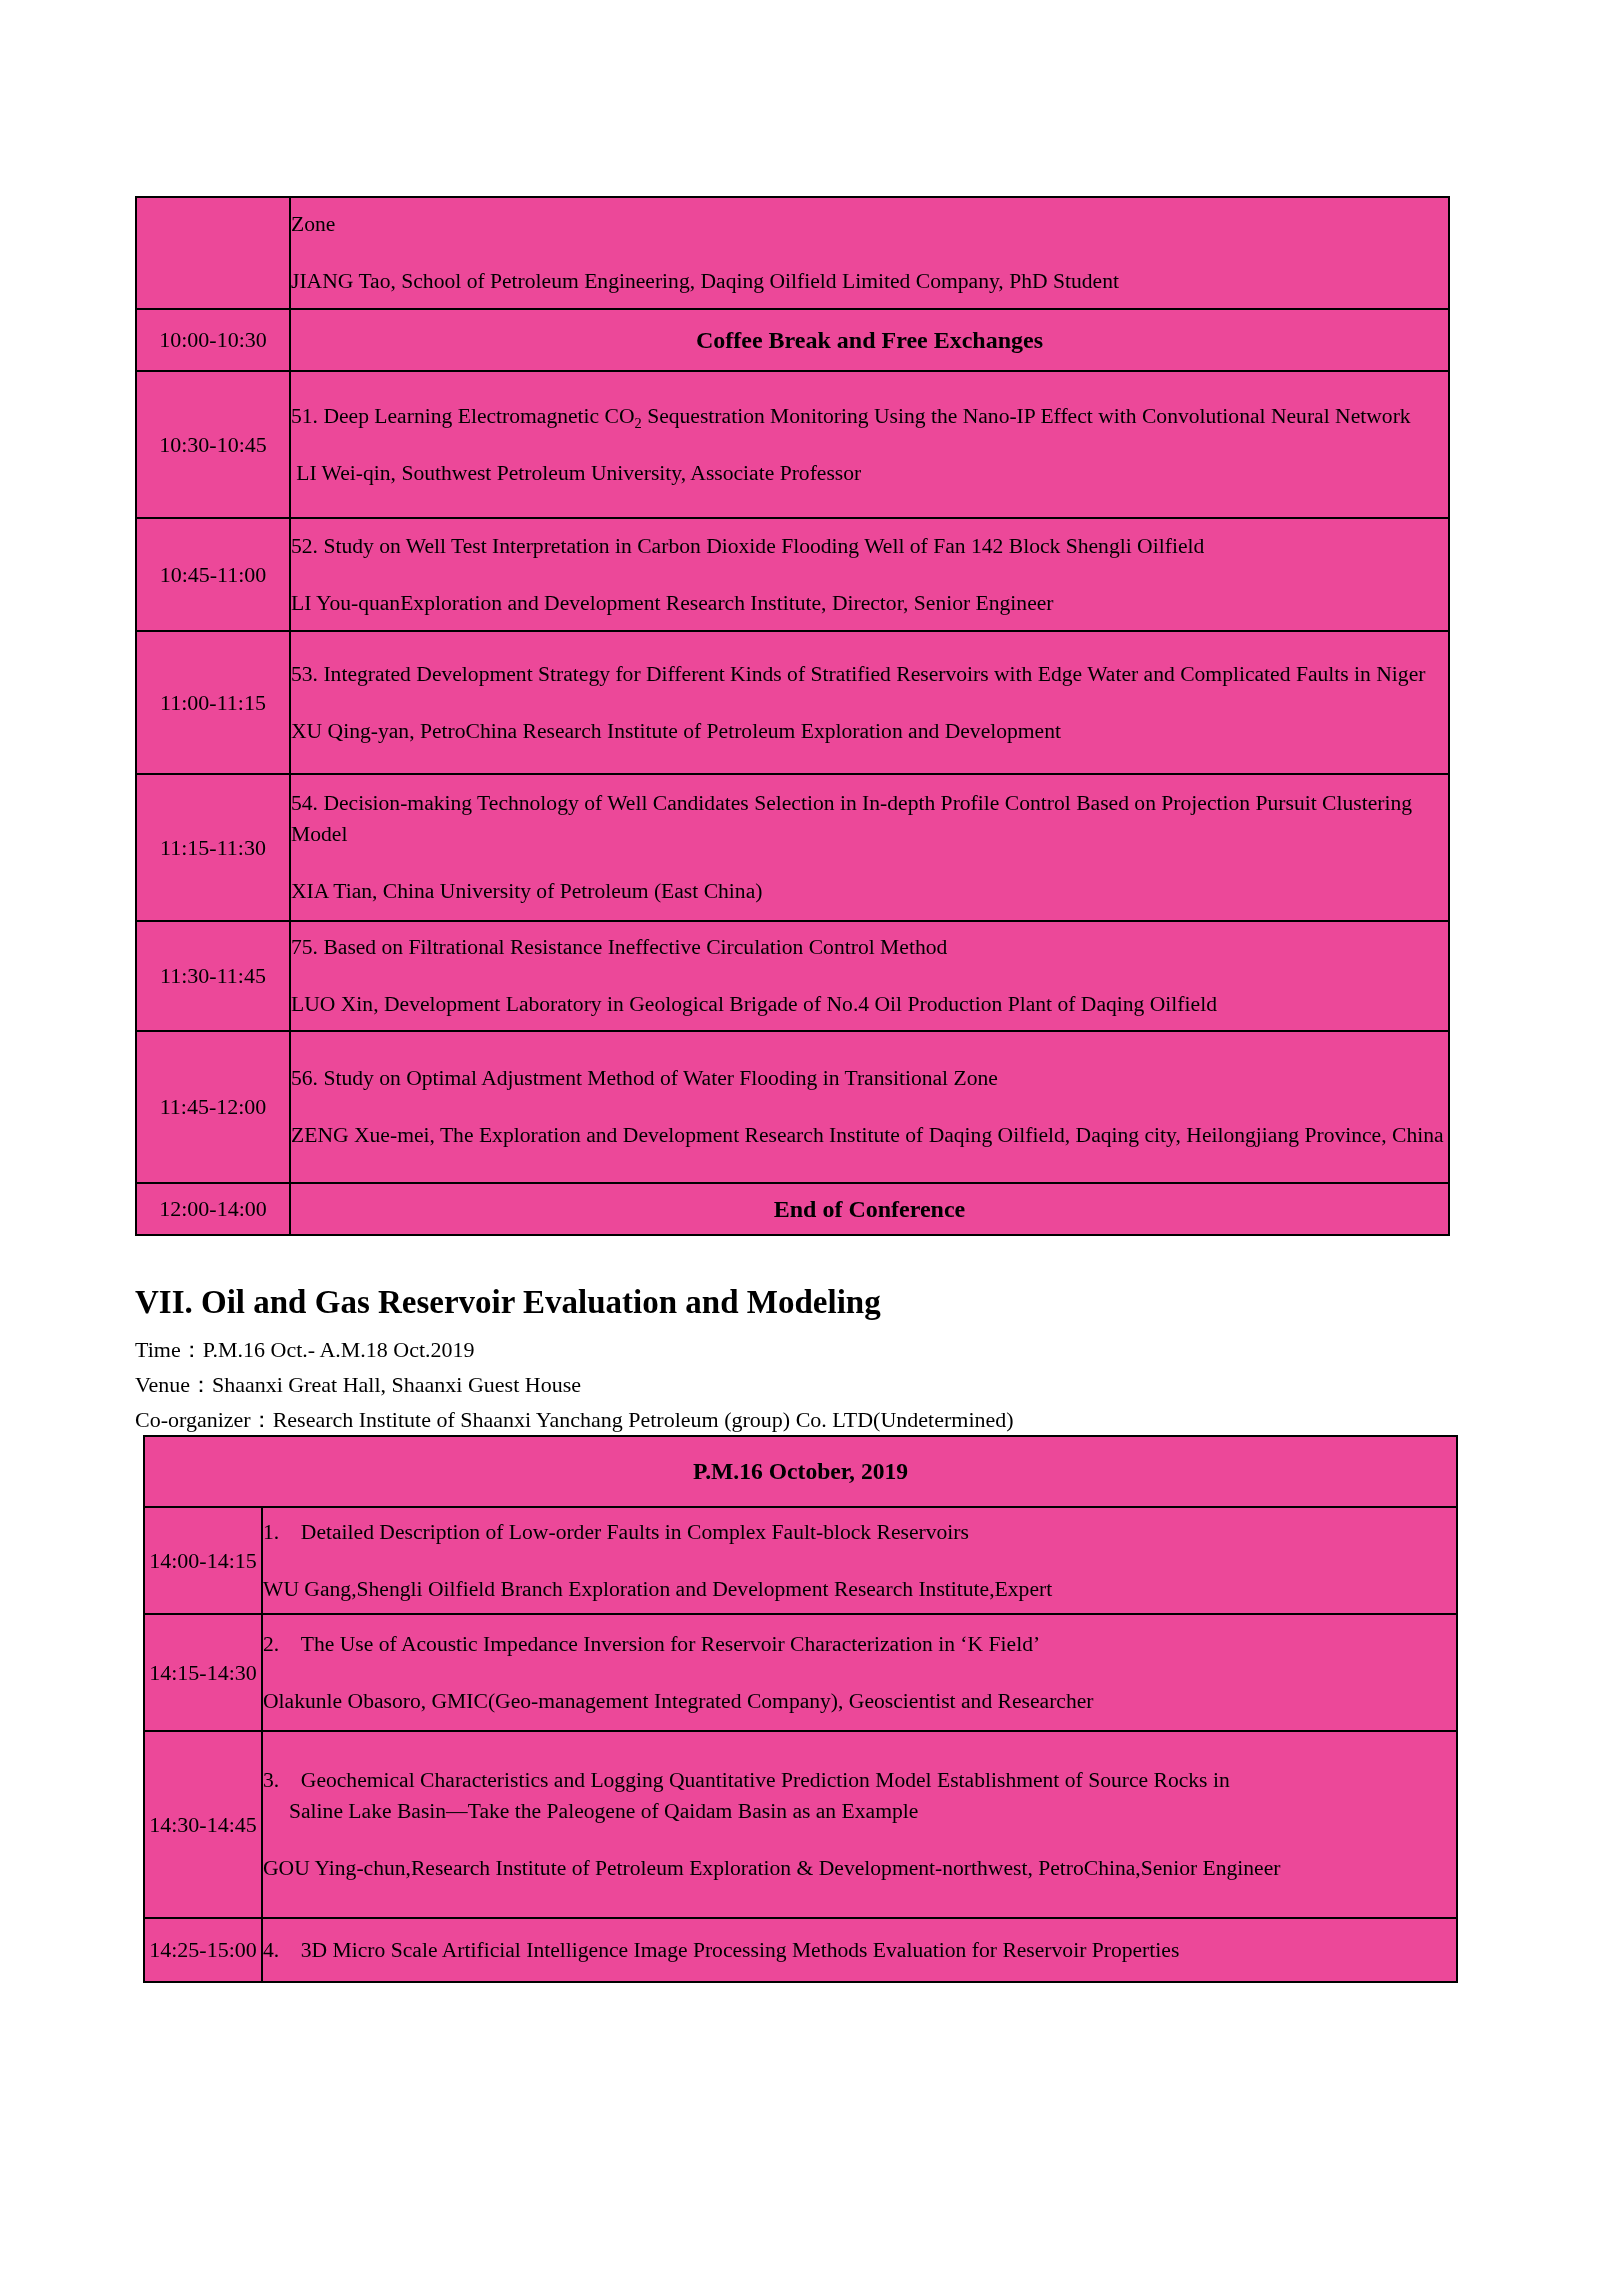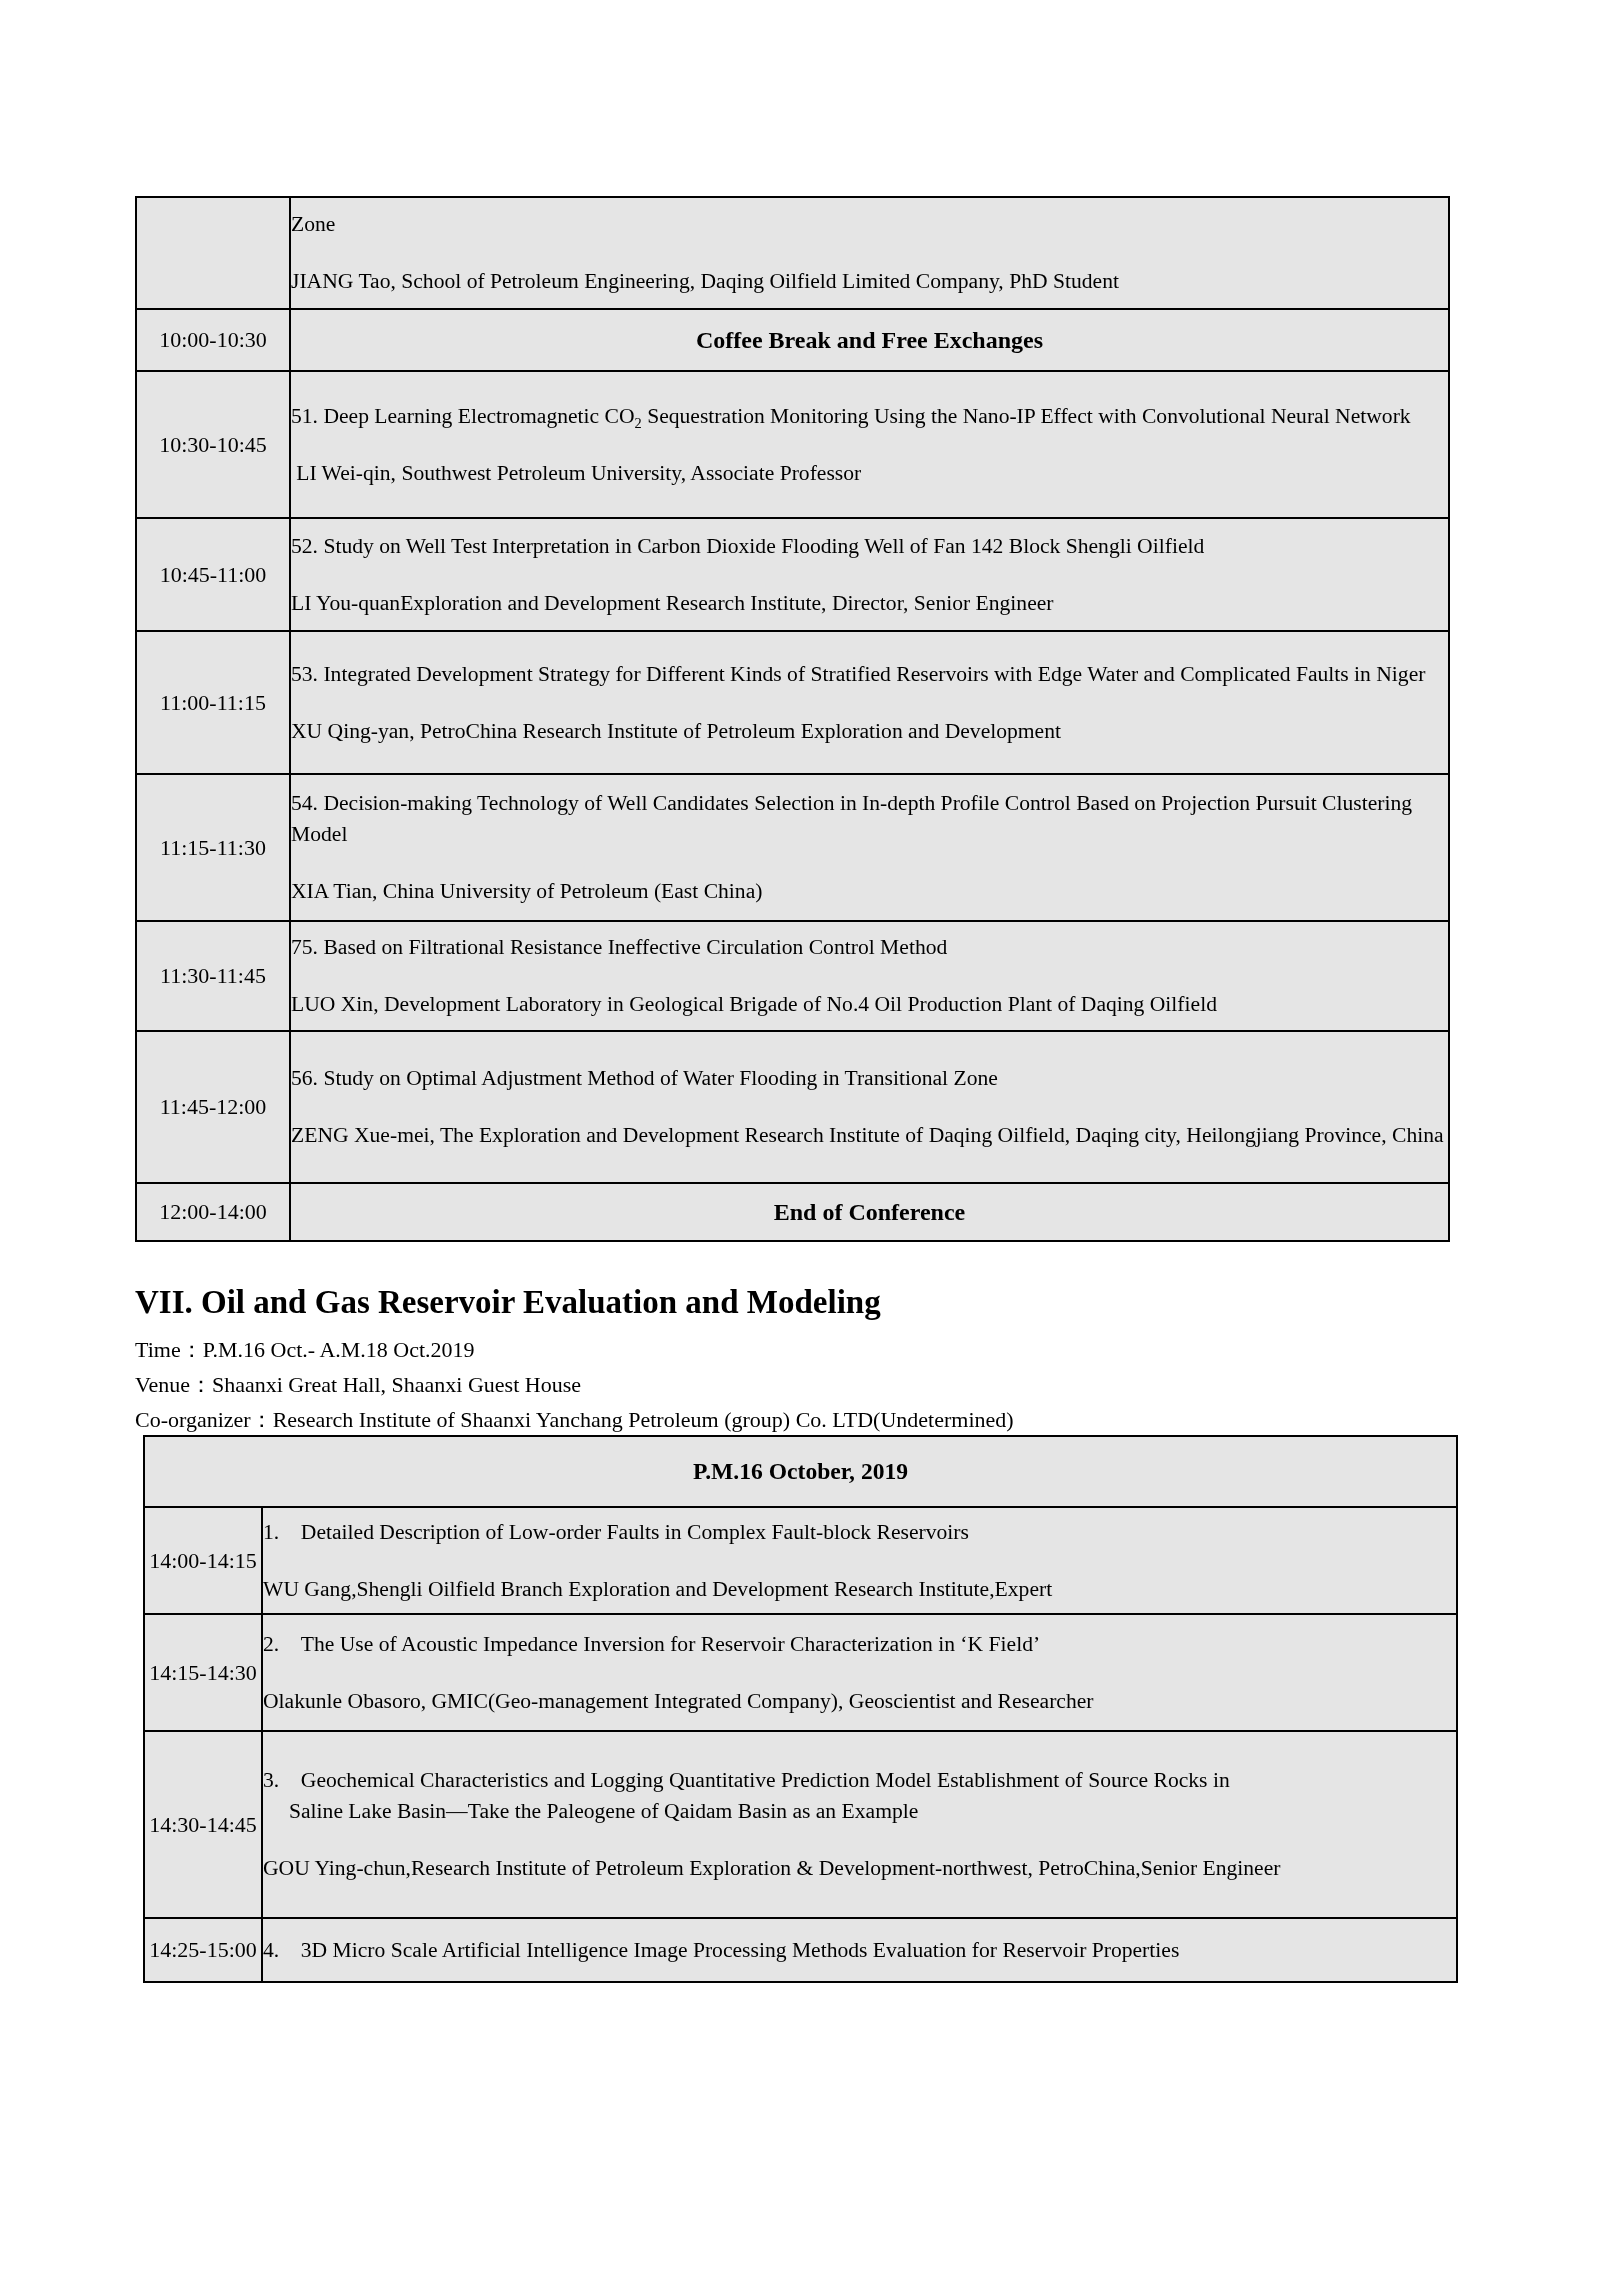--- a/index.html
+++ b/index.html
@@ -11,21 +11,21 @@
     font-family:"Liberation Serif","DejaVu Serif",serif;
     color:#000;
     overflow:hidden;
   }
   table.sched{
     position:absolute;
     left:135px;
     border-collapse:collapse;
     table-layout:fixed;
     width:1313px;
-    background:#e5e5e5;
+    background:#ec4899;
   }
   #table1{top:196px;}
   #table2{top:1435px;margin-left:8px;}
   table.sched td{
     border:2px solid #000;
     vertical-align:middle;
     padding:0;
   }
   td.time{
     text-align:center;
@@ -138,21 +138,21 @@
         <div class="para">LUO Xin, Development Laboratory in Geological Brigade of No.4 Oil Production Plant of Daqing Oilfield</div>
       </td>
     </tr>
     <tr style="height:152px">
       <td class="time">11:45-12:00</td>
       <td class="body">
         <div class="para">56. Study on Optimal Adjustment Method of Water Flooding in Transitional Zone</div>
         <div class="para">ZENG Xue-mei, The Exploration and Development Research Institute of Daqing Oilfield, Daqing city, Heilongjiang Province, China</div>
       </td>
     </tr>
-    <tr style="height:58px">
+    <tr style="height:52px">
       <td class="time">12:00-14:00</td>
       <td class="centerbold">End of Conference</td>
     </tr>
   </tbody>
     </table>
 
   <div class="heading">VII. Oil and Gas Reservoir Evaluation and Modeling</div>
 
   <div class="meta">
     <div><span>Time：</span><span>P.M.16 Oct.- A.M.18 Oct.2019</span></div>

